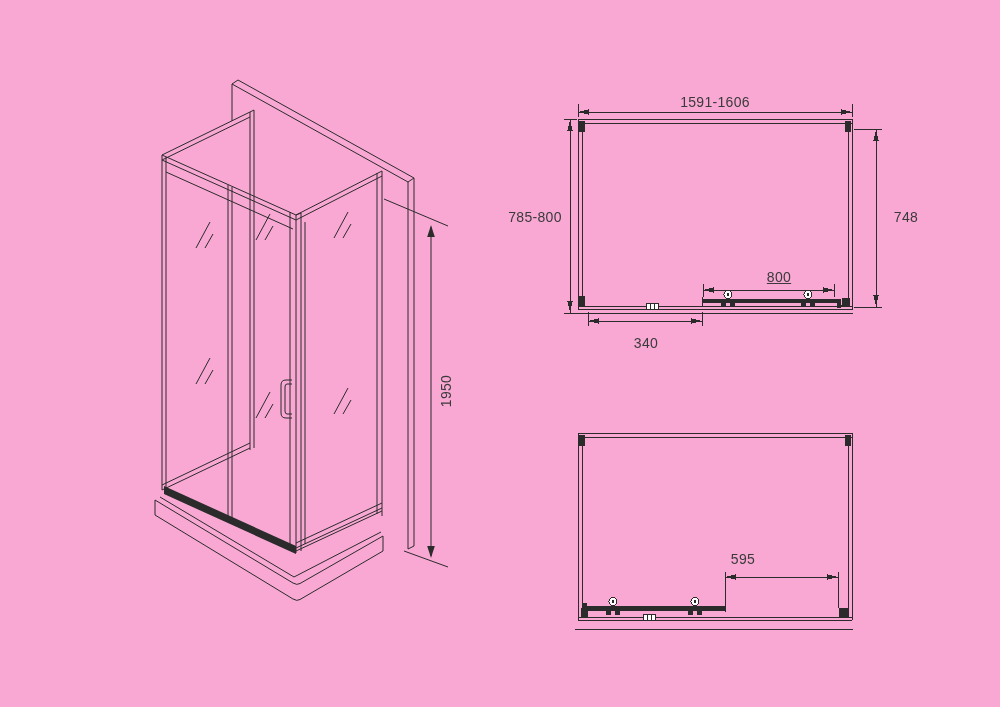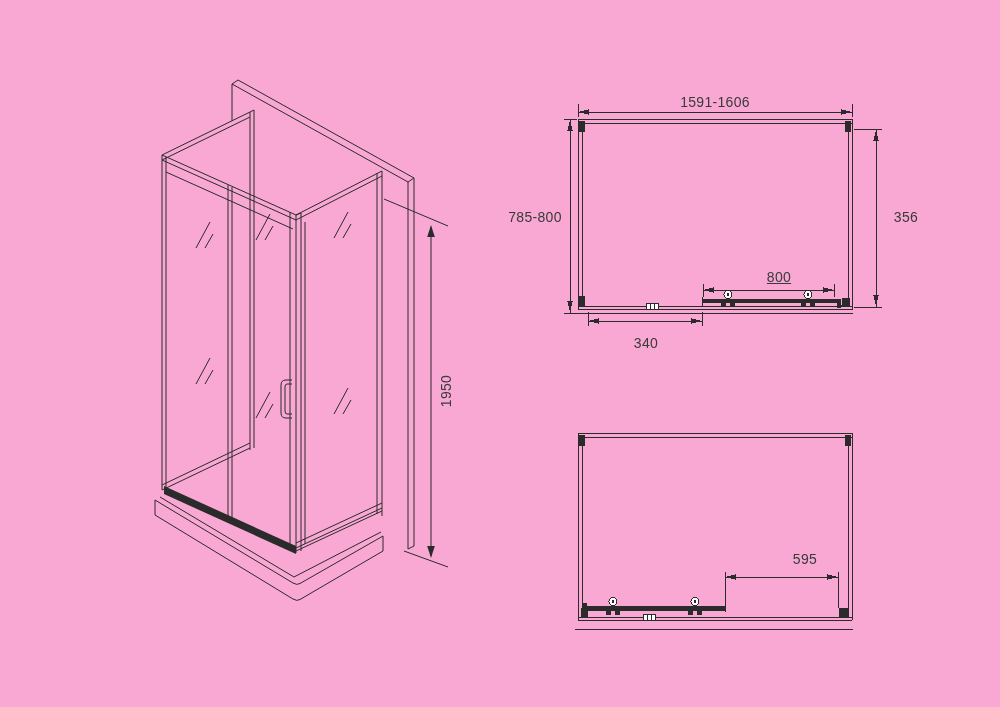--- a/index.html
+++ b/index.html
@@ -177,19 +177,19 @@
     <g>
       <path d="M725,572 V603 M838,572 V608 M725,577 H838"></path>
       <polygon points="725,577 736,574.3 736,579.7"></polygon>
       <polygon points="838,577 827,574.3 827,579.7"></polygon>
     </g>
   </g>
 </svg>
 
 <div class="lbl" style="left:715px;top:102px;">1591-1606</div>
 <div class="lbl" style="left:519px;top:217px;margin-left:16px;">785-800</div>
-<div class="lbl" style="left:906px;top:217px;">356</div>
+<div class="lbl" style="left:906px;top:217px;">748</div>
 <div class="lbl" style="left:779px;top:277px;text-decoration:underline;">800</div>
 <div class="lbl" style="left:646px;top:343px;">340</div>
-<div class="lbl" style="left:805px;top:559px;">595</div>
+<div class="lbl" style="left:743px;top:559px;">595</div>
 <div class="lbl rot" style="left:446px;top:391px;">1950</div>
 
 </div>
 
 </body></html>

